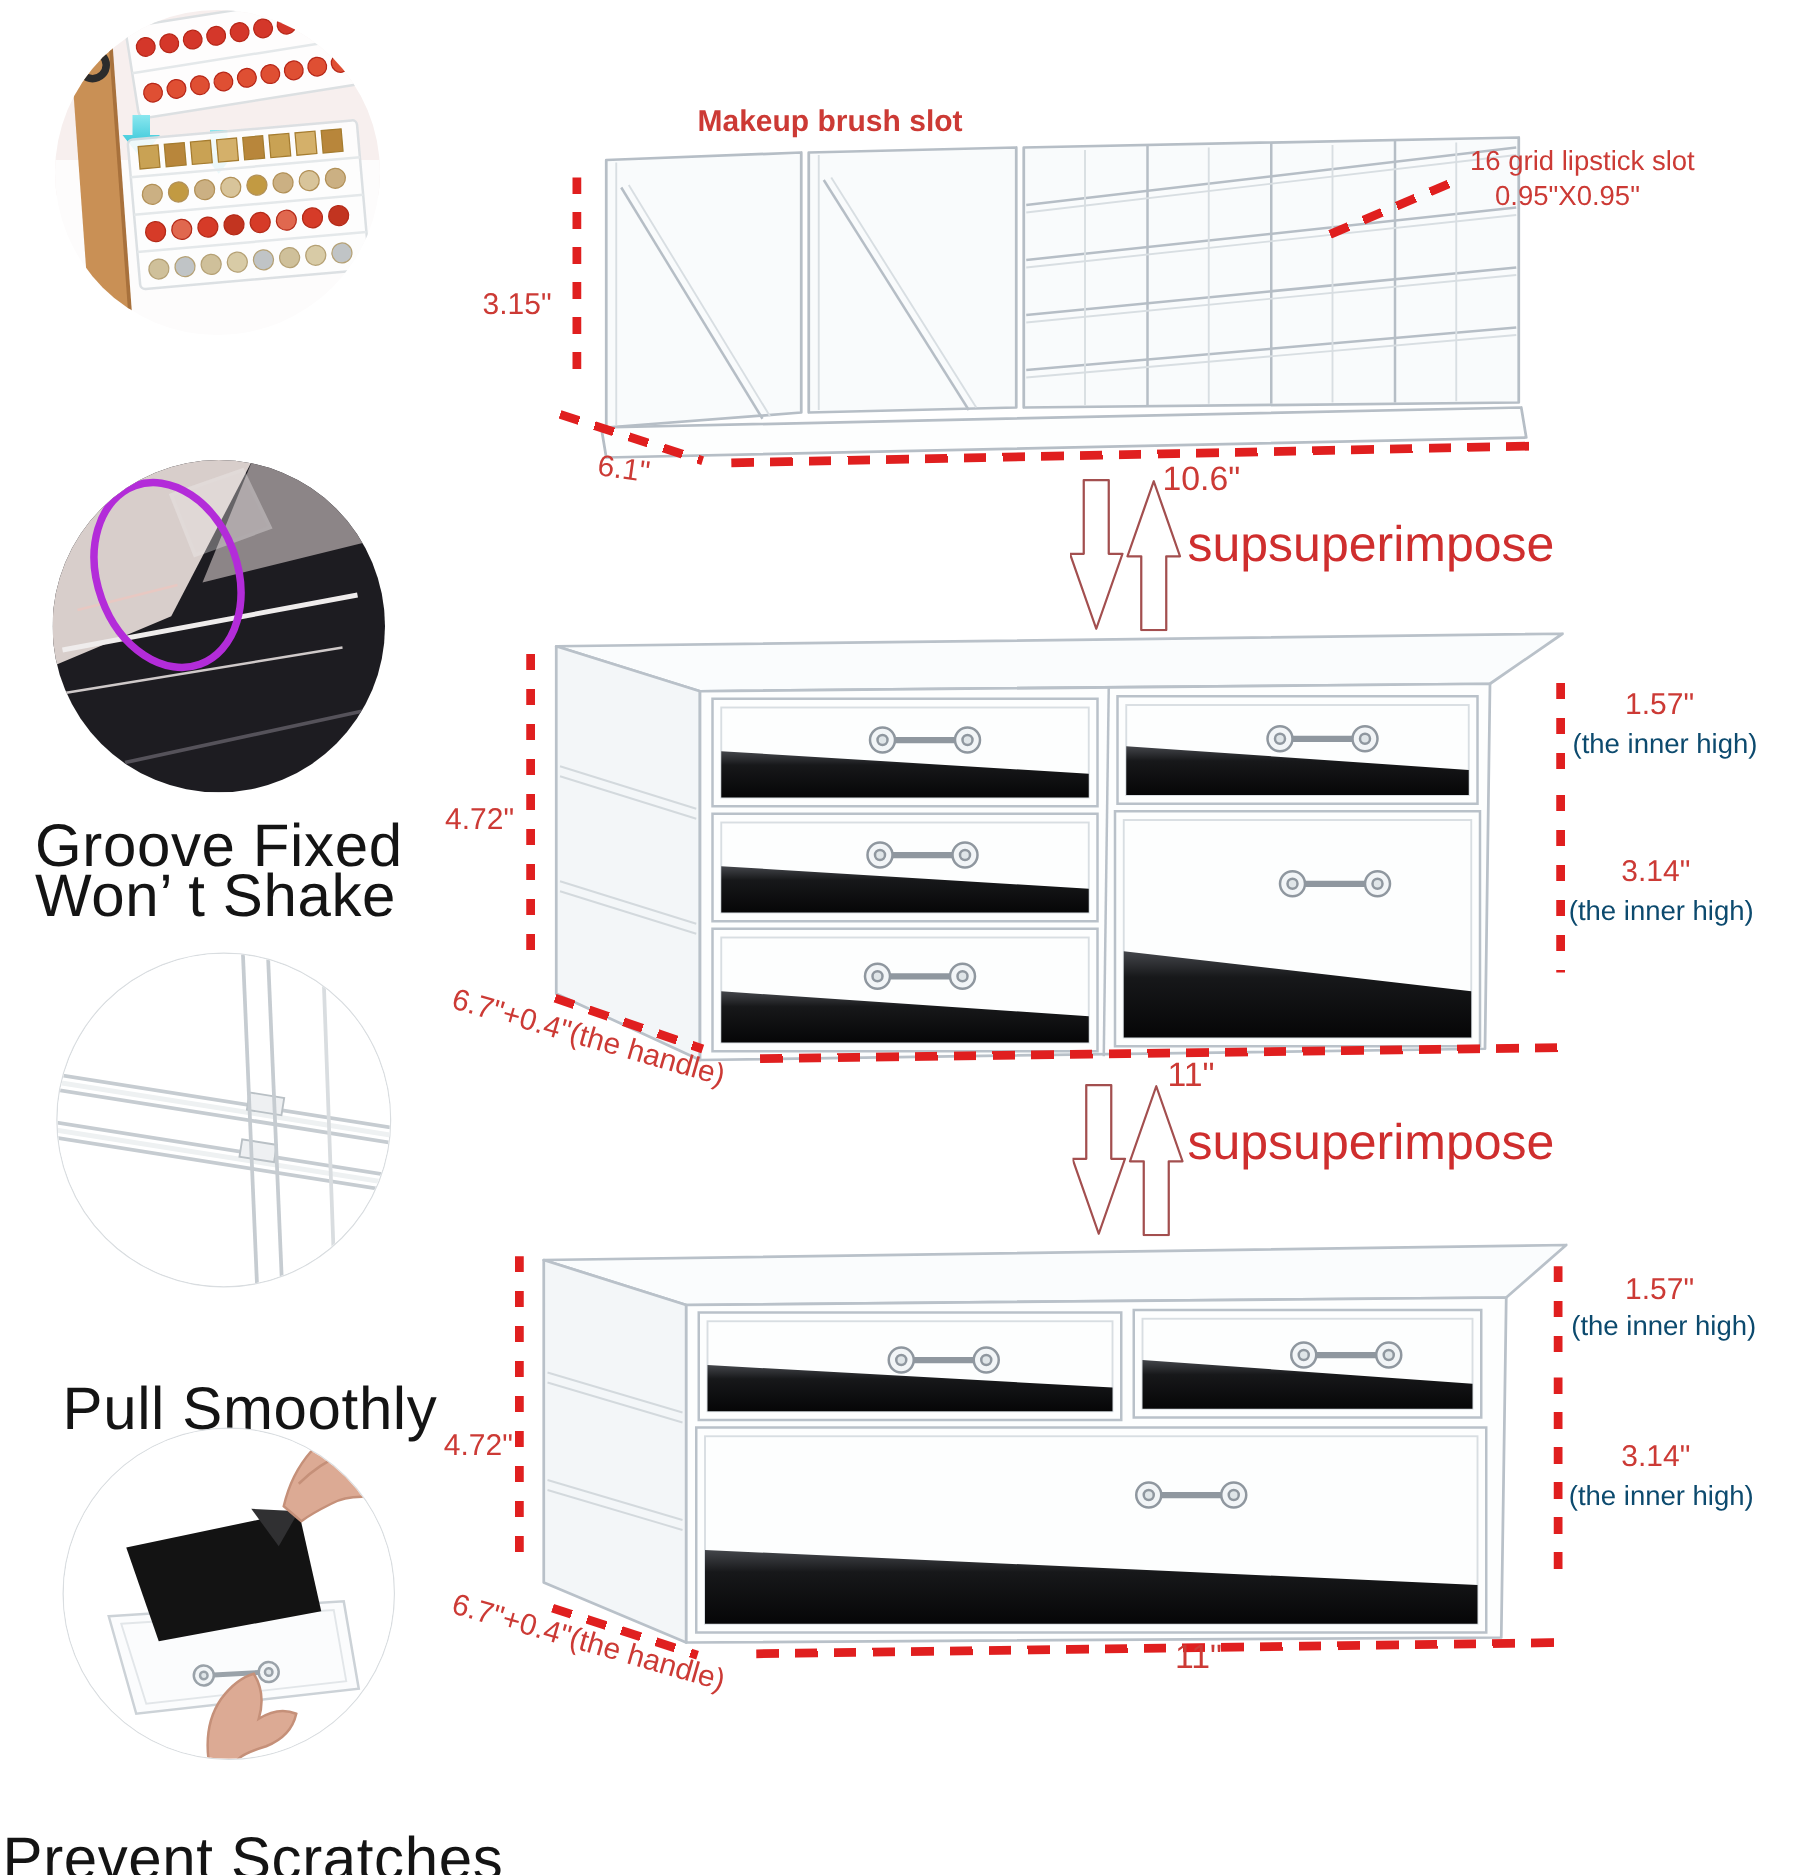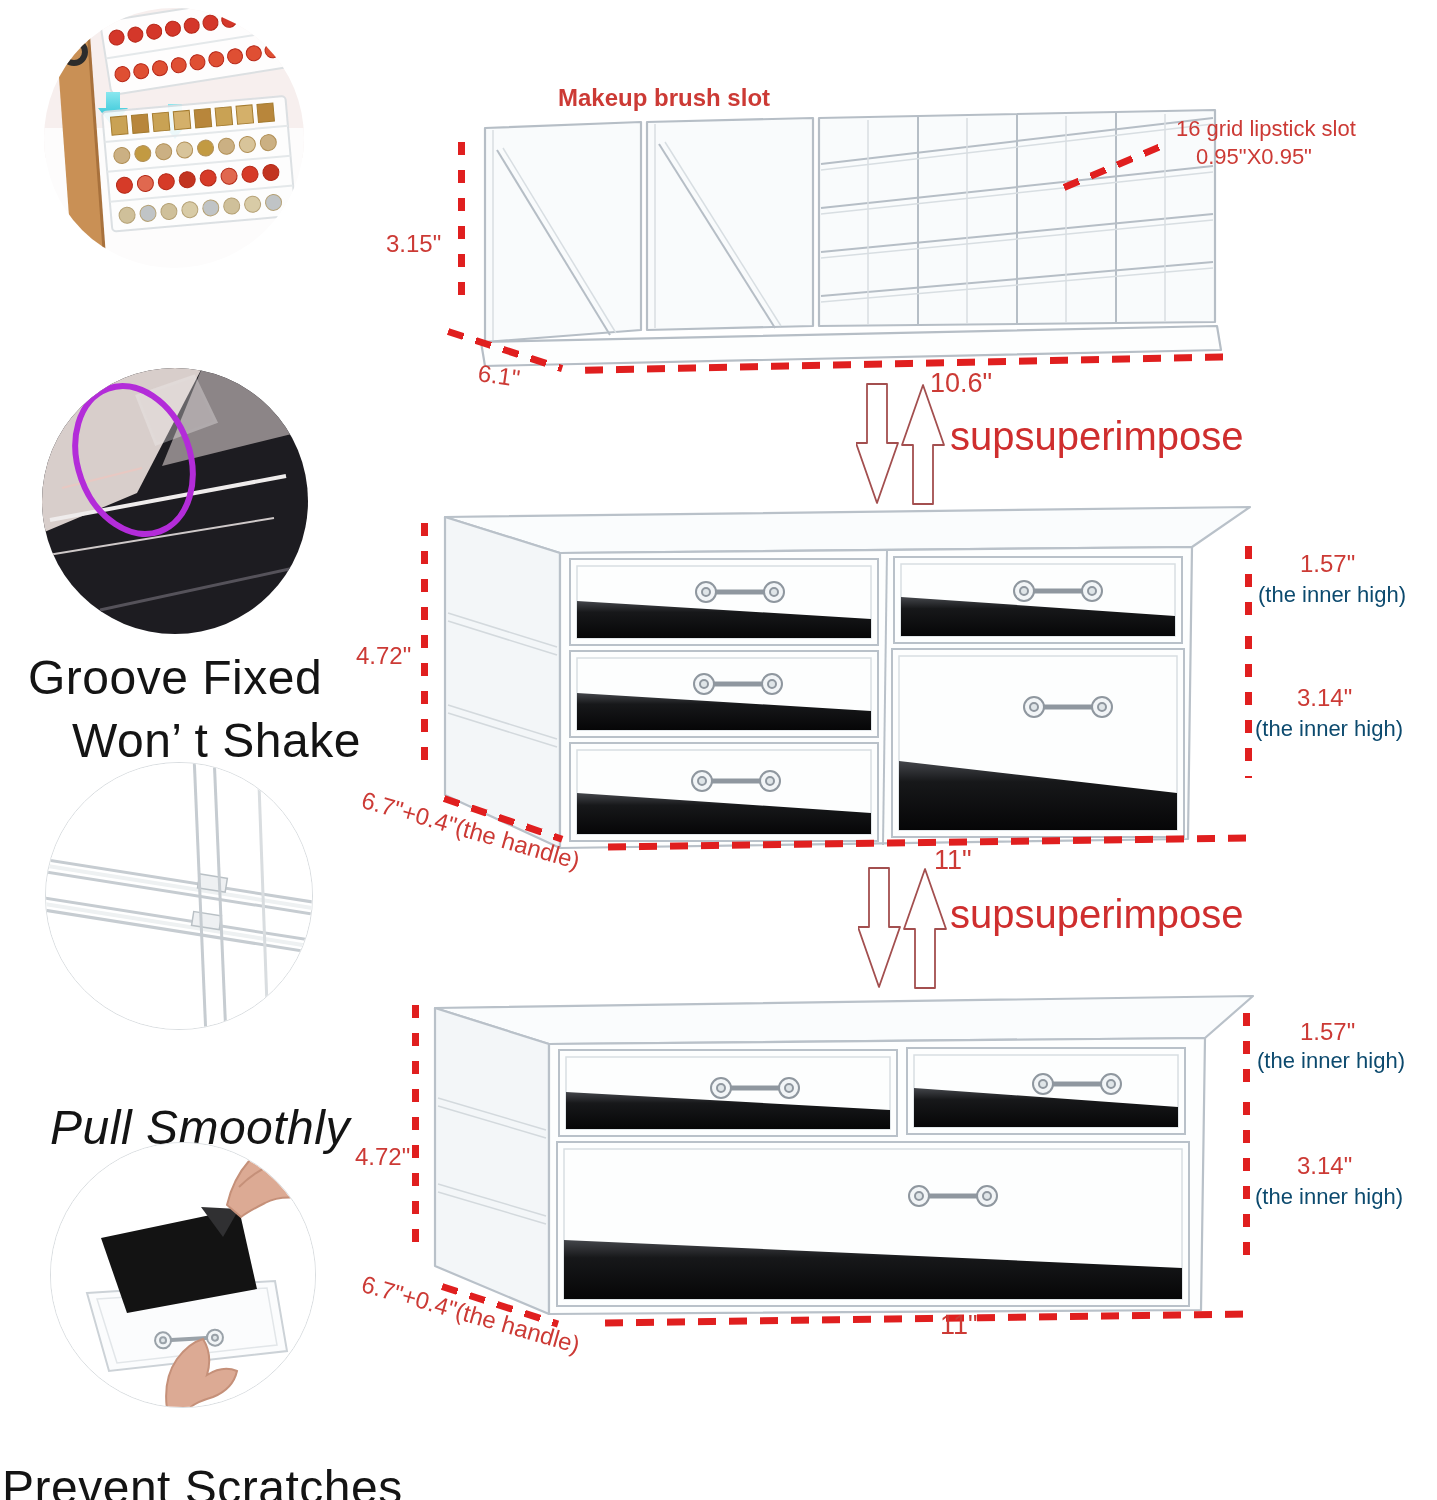--- a/index.html
+++ b/index.html
@@ -126,41 +126,41 @@
       <polygon points="160,0 266,0 266,62 120,98" fill="#8c8587"></polygon>
       <polygon points="95,28 152,8 174,54 114,76" fill="#efecec" opacity="0.35" stroke="#f2efef" stroke-width="3"></polygon>
       <line x1="8" y1="152" x2="244" y2="108" stroke="#efecec" stroke-width="4"></line>
       <line x1="0" y1="188" x2="232" y2="150" stroke="#cfc9c9" stroke-width="2"></line>
       <line x1="58" y1="242" x2="252" y2="200" stroke="#55525a" stroke-width="3"></line>
       <line x1="20" y1="120" x2="100" y2="100" stroke="#e8c8c2" stroke-width="2"></line>
       <ellipse cx="92" cy="92" rx="56" ry="76" transform="rotate(-20 92 92)" fill="none" stroke="#b32cd9" stroke-width="6"></ellipse>
     </svg>
   </div>
   <div class="abs feature" style="left:28px;top:650px;">Groove Fixed</div>
-  <div class="abs feature" style="left:28px;top:713px;margin-left:44px;">Won’ t Shake</div>
+  <div class="abs feature" style="left:28px;top:690px;">Won’ t Shake</div>
 
   <div class="abs circle bordered" style="left:45px;top:762px;width:266px;height:266px;background:#fff;">
     <svg width="266" height="266" viewBox="0 0 266 266">
       <rect x="0" y="0" width="266" height="266" fill="#ffffff"></rect>
       <g transform="rotate(9 133 133)">
         <line x1="-12" y1="118" x2="278" y2="118" stroke="#c6ccd1" stroke-width="3"></line>
         <line x1="-12" y1="124" x2="278" y2="124" stroke="#eef1f2" stroke-width="4"></line>
         <line x1="-12" y1="130" x2="278" y2="130" stroke="#c6ccd1" stroke-width="3"></line>
         <line x1="-12" y1="156" x2="278" y2="156" stroke="#c6ccd1" stroke-width="3"></line>
         <line x1="-12" y1="162" x2="278" y2="162" stroke="#eef1f2" stroke-width="4"></line>
         <line x1="-12" y1="168" x2="278" y2="168" stroke="#c6ccd1" stroke-width="3"></line>
         <rect x="150" y="146" width="28" height="14" fill="#eef0f2" stroke="#b9c0c5" stroke-width="1.5"></rect>
         <rect x="150" y="108" width="28" height="14" fill="#eef0f2" stroke="#b9c0c5" stroke-width="1.5"></rect>
       </g>
       <line x1="148" y1="-8" x2="160" y2="274" stroke="#c6ccd1" stroke-width="3"></line>
       <line x1="168" y1="-8" x2="180" y2="274" stroke="#c6ccd1" stroke-width="3"></line>
       <line x1="212" y1="-6" x2="222" y2="270" stroke="#d9dde0" stroke-width="3"></line>
     </svg>
   </div>
-  <div class="abs feature" style="left:50px;top:1100px;font-style:italic;">Pull Smoothly</div>
+  <div class="abs feature" style="left:50px;top:1100px;">Pull Smoothly</div>
 
   <div class="abs circle bordered" style="left:50px;top:1142px;width:264px;height:264px;background:#fff;">
     <svg width="264" height="264" viewBox="0 0 264 264">
       <rect x="0" y="0" width="264" height="264" fill="#ffffff"></rect>
       <polygon points="36,150 224,138 236,208 58,228" fill="#fbfcfd" stroke="#ccd2d7" stroke-width="2"></polygon>
       <polygon points="46,156 216,145 226,202 66,220" fill="none" stroke="#e2e6e9" stroke-width="1.5"></polygon>
       <g transform="translate(138,196) rotate(-3)" stroke="#9aa2a9" fill="#f2f5f7" stroke-width="2">
         <line x1="-22" y1="0" x2="22" y2="0" stroke-width="4"></line>
         <circle cx="-26" cy="0" r="8"></circle>
           <circle cx="26" cy="0" r="8"></circle>

